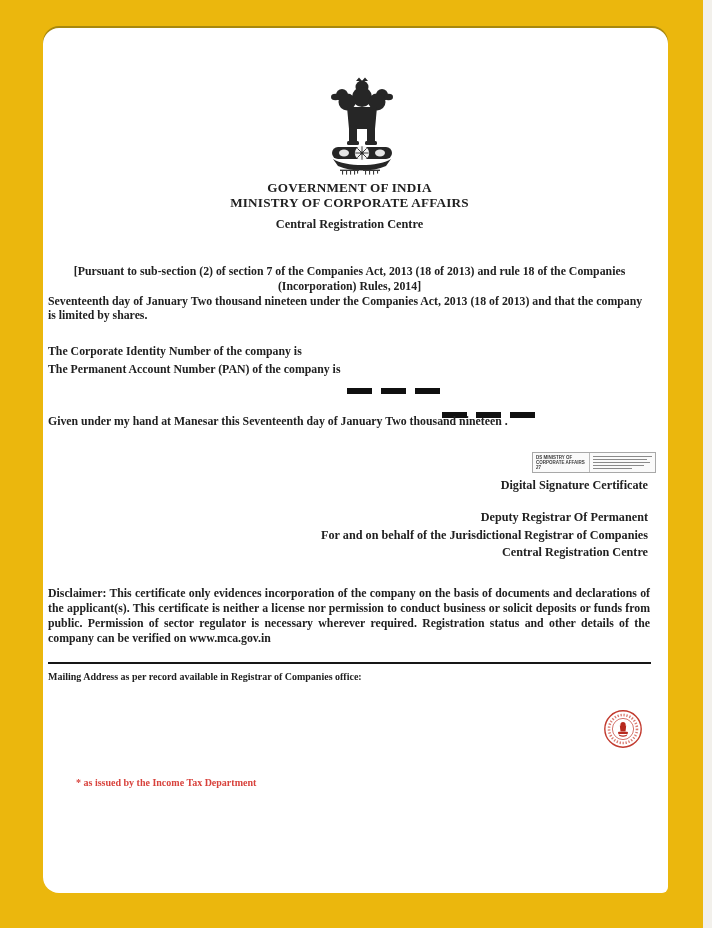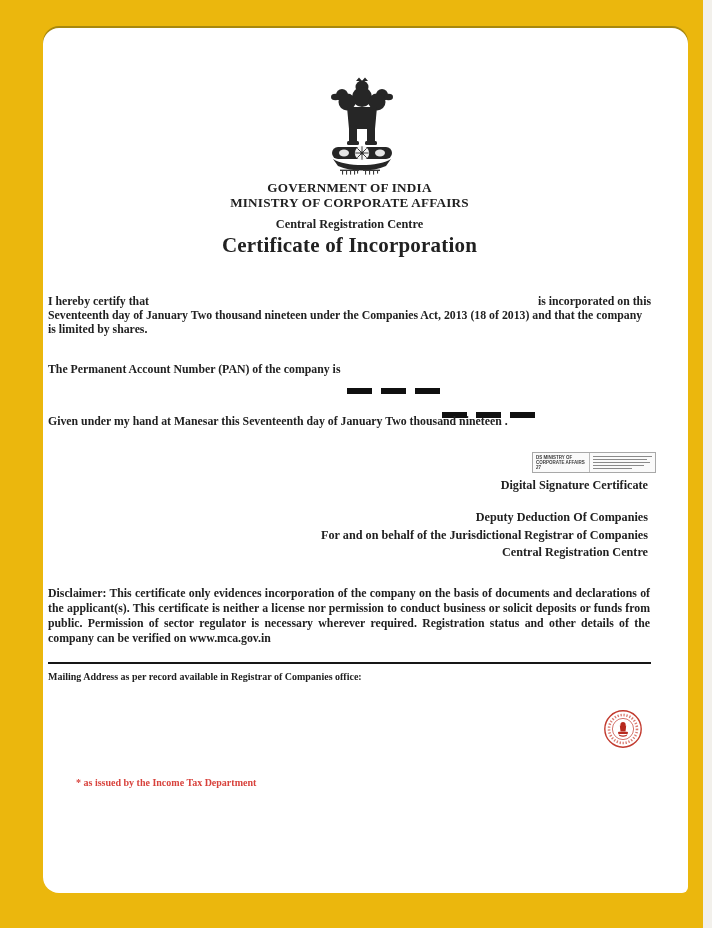--- a/index.html
+++ b/index.html
@@ -9,21 +9,21 @@
     font-family:"Liberation Serif","DejaVu Serif",serif;
     -webkit-font-smoothing:antialiased;
   }
   .edge-strip{
     position:absolute;right:0;top:0;width:9px;height:928px;background:#F2F0EB;
   }
   .page{
     position:absolute;left:43px;top:28px;width:625px;height:865px;
     background:#ffffff;border-radius:16px 16px 6px 16px;
     box-shadow:0 -2px 0 rgba(130,110,15,.65);
-    color:#212121;font-weight:bold;padding-left:20px;
+    color:#212121;font-weight:bold;
   }
   .abs{position:absolute;}
   .centerblock{left:5px;width:603px;text-align:center;}
   .emblem{left:277px;top:49px;width:84px;height:100px;}
   .gov-line{font-size:13.2px;line-height:15px;letter-spacing:.2px;}
   .crc-line{font-size:12.3px;}
   .cert-title{font-size:21px;letter-spacing:.2px;}
   .pursuant{font-size:11.8px;line-height:15px;left:5px;width:603px;text-align:center;}
   .bodytext{font-size:11.8px;line-height:14px;left:5px;width:603px;}
   .certify-row{display:flex;justify-content:space-between;}
@@ -104,30 +104,27 @@
         <rect x="49" y="94" width="1.1" height="3.6"></rect>
         <rect x="53" y="94" width="1.1" height="3.6"></rect>
         <rect x="57" y="94" width="1.1" height="2.6"></rect>
       </g>
     </svg>
   </div>
 
   <div class="abs centerblock gov-line" style="top:152px;">GOVERNMENT OF INDIA</div>
   <div class="abs centerblock gov-line" style="top:167px;">MINISTRY OF CORPORATE AFFAIRS</div>
   <div class="abs centerblock crc-line" style="top:189px;">Central Registration Centre</div>
-  <div class="abs centerblock cert-title" style="top:205px;">Certificate of Incorporation</div>
+  <div class="abs pursuant" style="top:236px;">[Pursuant to sub-section (2) of section 7 of the Companies Act, 2013 (18 of 2013) and rule 18 of the Companies (Incorporation) Rules, 2014]</div>
 
   <div class="abs bodytext" style="top:266px;">
-    <div class="certify-row">
-      <span>I hereby certify that</span>
-      <span>is incorporated on this</span>
-    </div>
     <div>Seventeenth day of January Two thousand nineteen under the Companies Act, 2013 (18 of 2013) and that the company is limited by shares.</div>
   </div>
 
+  <div class="abs bodytext" style="top:316px;">The Corporate Identity Number of the company is</div>
 
   <div class="abs bodytext" style="top:334px;">The Permanent Account Number (PAN) of the company is</div>
   <div class="abs redaction" style="left:304px;top:360px;">
     <span></span>
       <span></span>
       <span></span>
   </div>
 
   <div class="abs redaction" style="left:399px;top:384px;">
     <span></span>
@@ -144,21 +141,21 @@
         <i></i>
         <i></i>
         <i></i>
         <i></i>
     </div>
   </div>
 
   <div class="abs rightblock dsc-label" style="top:450px;">Digital Signature Certificate</div>
 
   <div class="abs rightblock sig-block" style="top:481px;">
-    <div>Deputy Deduction Of Companies</div>
+    <div>Deputy Registrar Of Permanent</div>
     <div>For and on behalf of the Jurisdictional Registrar of Companies</div>
     <div>Central Registration Centre</div>
   </div>
 
   <div class="abs disclaimer" style="top:558px;">Disclaimer: This certificate only evidences incorporation of the company on the basis of documents and declarations of the applicant(s). This certificate is neither a license nor permission to conduct business or solicit deposits or funds from public. Permission of sector regulator is necessary wherever required. Registration status and other details of the company can be verified on www.mca.gov.in</div>
 
   <div class="abs rule" style="top:634px;"></div>
   <div class="abs mailing" style="top:643px;">Mailing Address as per record available in Registrar of Companies office:</div>
 
   <div class="abs seal">

